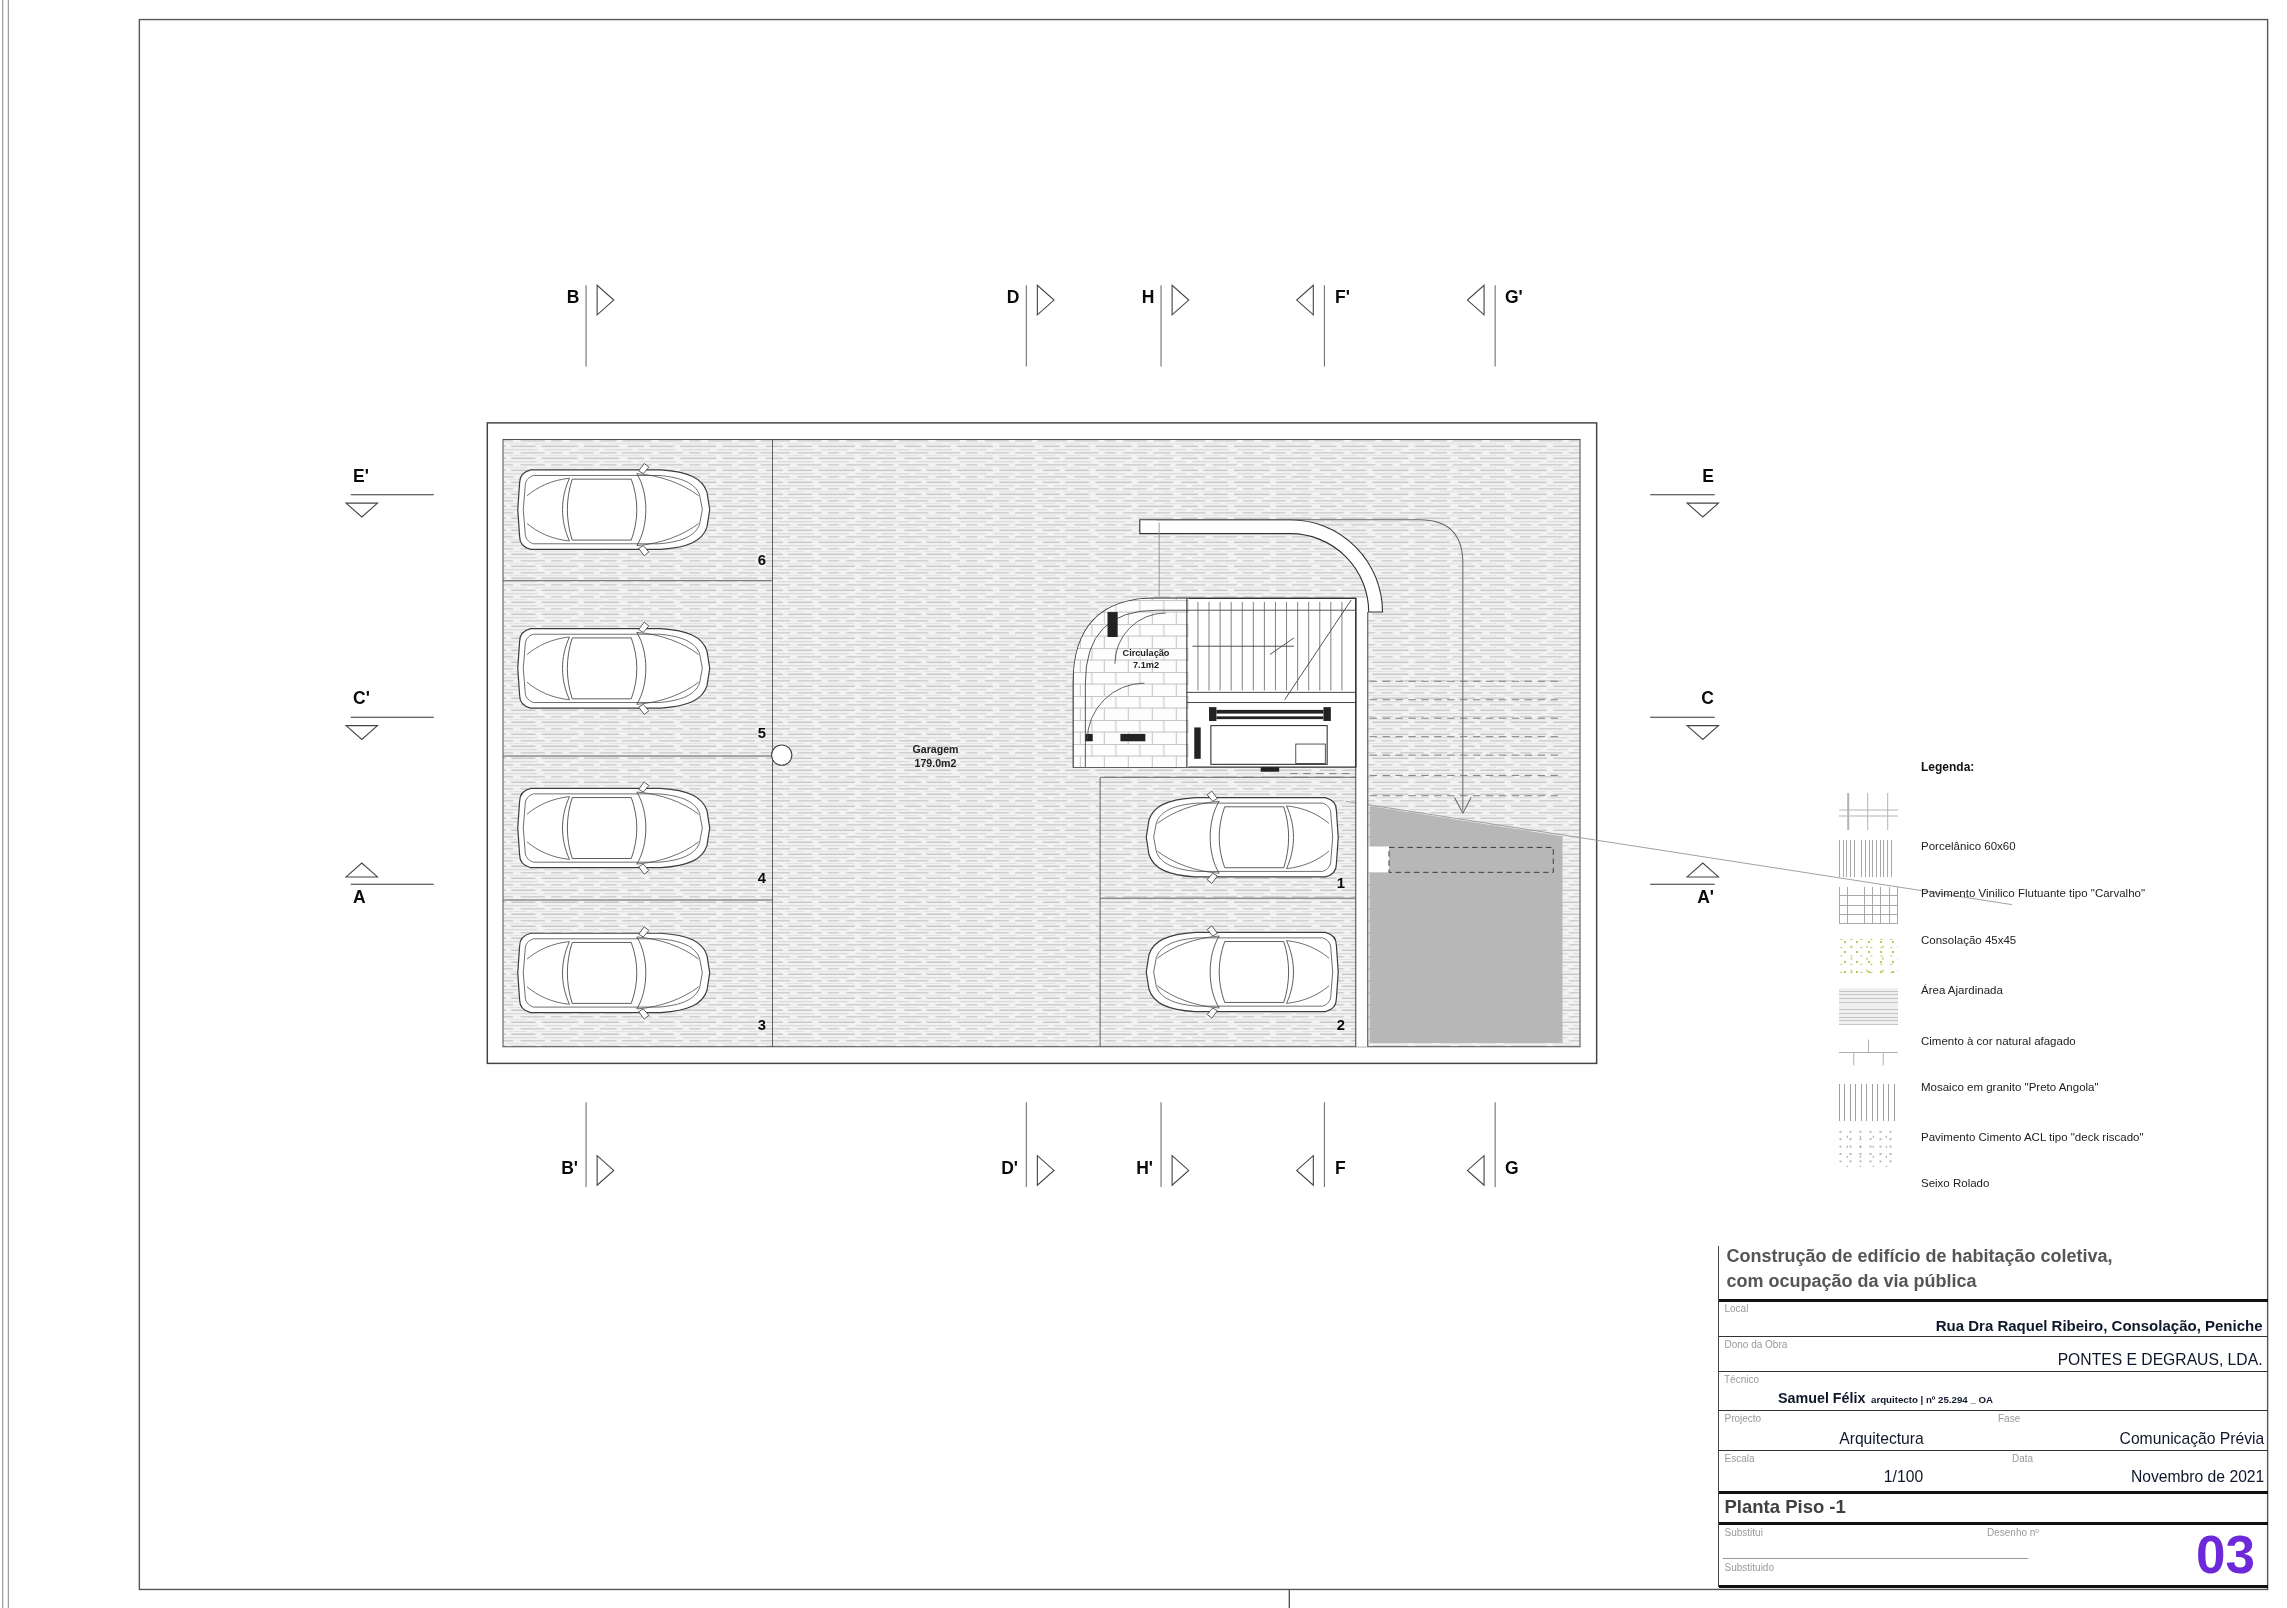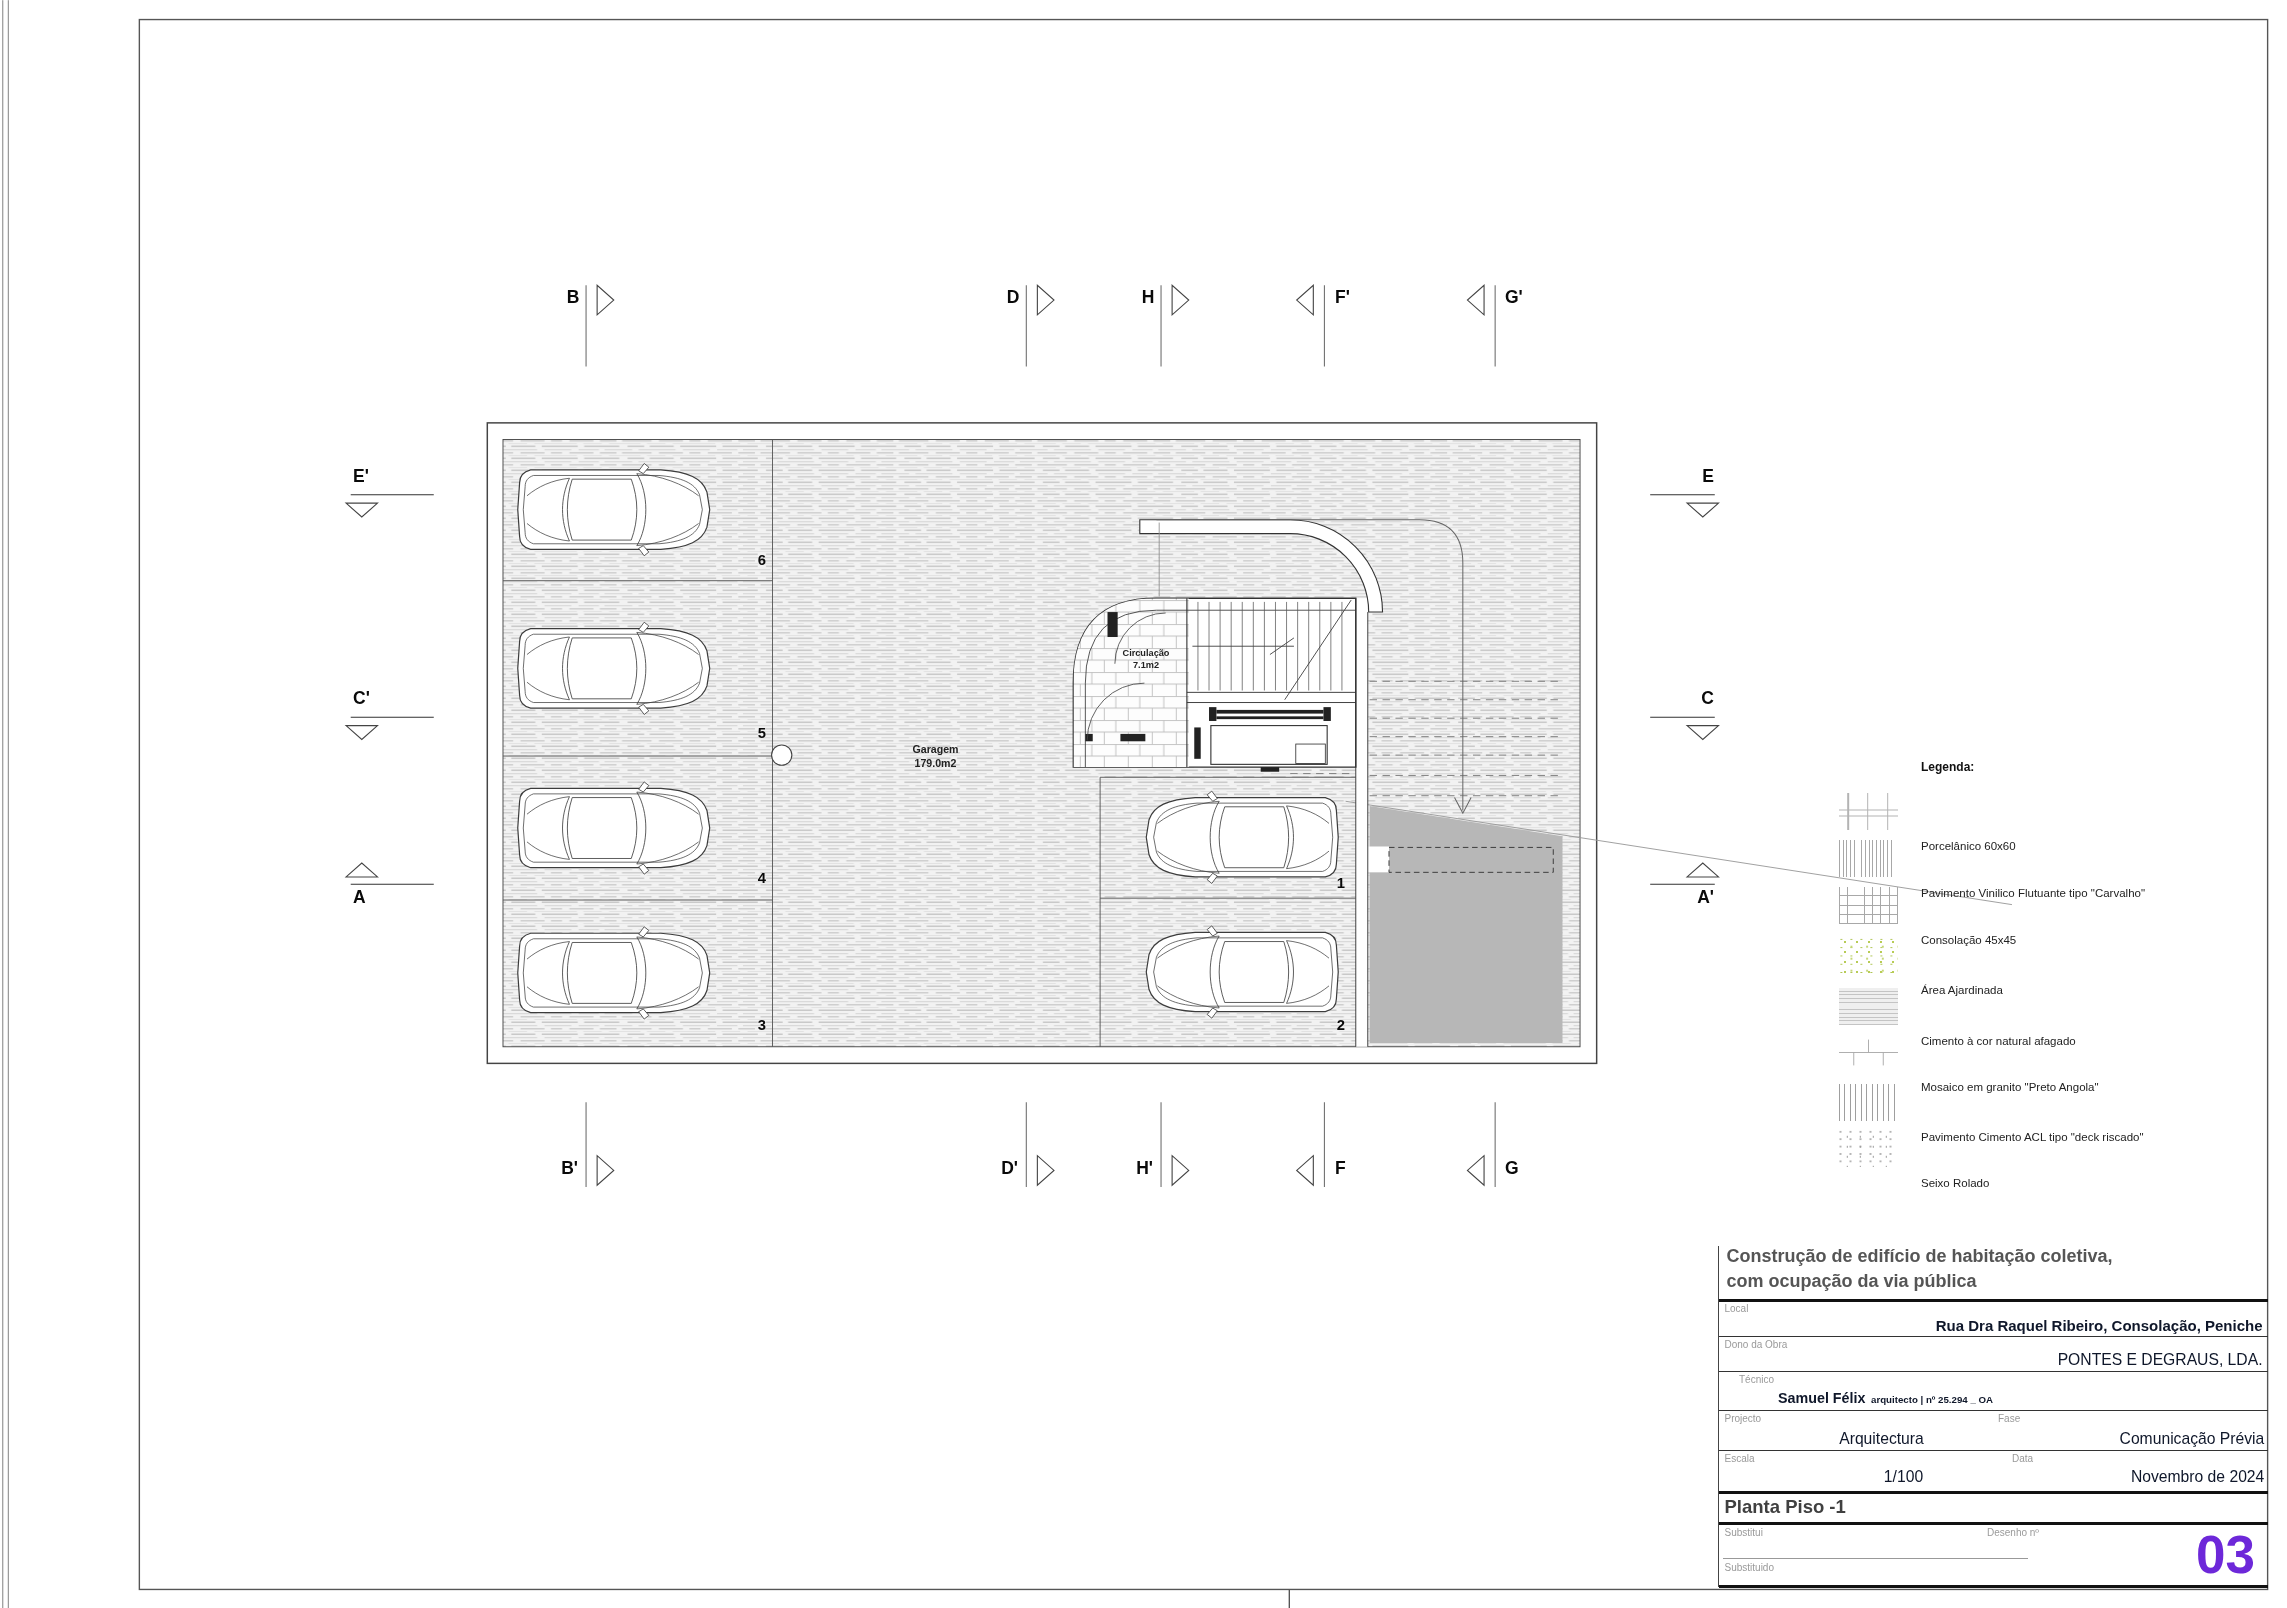--- a/index.html
+++ b/index.html
@@ -267,37 +267,37 @@
       <div class="tb-label" style="left:5.5px;top:1.8px;">Local</div>
       <div class="tb-val" style="right:5.5px;bottom:1.8px;font-weight:bold;font-size:15px;">Rua Dra Raquel Ribeiro, Consolação, Peniche</div>
     </div>
 
     <div class="tb-row" style="top:91px;height:34px;">
       <div class="tb-label" style="left:5.5px;top:1.8px;">Dono da Obra</div>
       <div class="tb-val" style="right:5.5px;bottom:1.8px;">PONTES E DEGRAUS, LDA.</div>
     </div>
 
     <div class="tb-row" style="top:126px;height:38px;">
-      <div class="tb-label" style="left:20px;top:1.8px;">Técnico</div>
+      <div class="tb-label" style="left:5px;top:1.8px;">Técnico</div>
       <div class="tb-val" style="left:59px;bottom:3.7px;font-weight:bold;font-size:14.3px;">Samuel Félix</div>
       <div class="tb-val" style="left:152px;bottom:5.5px;font-weight:bold;font-size:9.7px;">arquitecto | nº 25.294 _ OA</div>
     </div>
 
     <div class="tb-row" style="top:165px;height:39px;">
       <div class="tb-label" style="left:5.5px;top:1.8px;">Projecto</div>
       <div class="tb-val" style="left:0;bottom:1.8px;width:325px;text-align:center;">Arquitectura</div>
       <div class="tb-label" style="left:279px;top:1.8px;">Fase</div>
       <div class="tb-val" style="right:3.7px;bottom:1.8px;">Comunicação Prévia</div>
     </div>
 
     <div class="tb-row" style="top:205px;height:40px;border-bottom:none;">
       <div class="tb-label" style="left:5.5px;top:1.8px;">Escala</div>
       <div class="tb-val" style="left:0;bottom:4.6px;width:369px;text-align:center;">1/100</div>
       <div class="tb-label" style="left:279px;top:1.8px;padding-left:14px;">Data</div>
-      <div class="tb-val" style="right:3.7px;bottom:4.6px;">Novembro de 2024</div>
+      <div class="tb-val" style="right:3.7px;bottom:4.6px;">Novembro de 2021</div>
     </div>
     <div class="tb-thick" style="top:245px;"></div>
 
     <div class="abs" style="left:5.5px;top:250px;font-weight:bold;font-size:18.5px;color:#404040;">Planta Piso -1</div>
     <div class="tb-thick" style="top:276px;"></div>
 
     <div>
       <div class="tb-label" style="left:5.5px;top:281px;">Substitui</div>
       <div class="abs" style="left:3.7px;top:312px;width:305px;height:0.9px;background:#999;"></div>
       <div class="tb-label" style="left:5.5px;top:316px;">Substituido</div>

